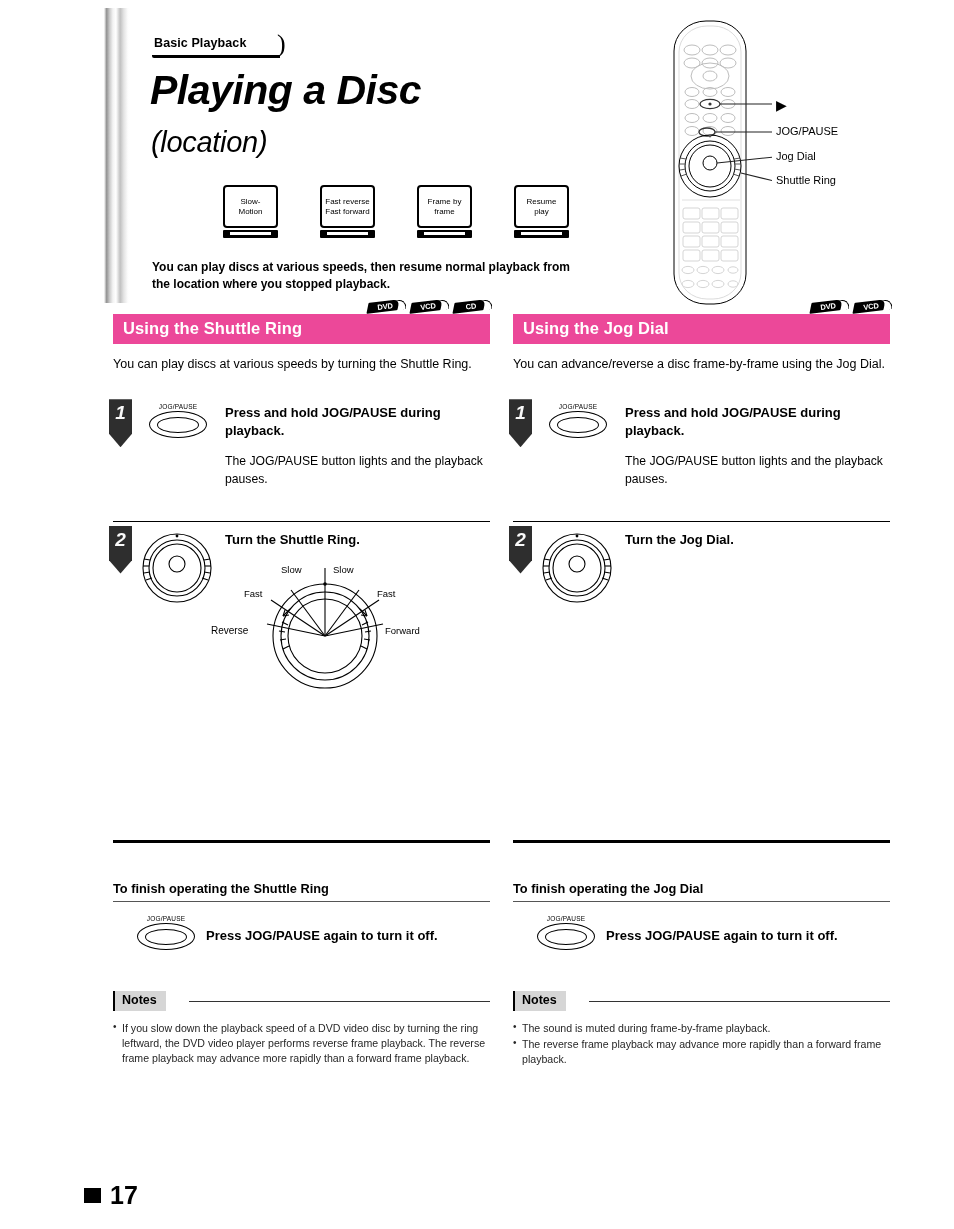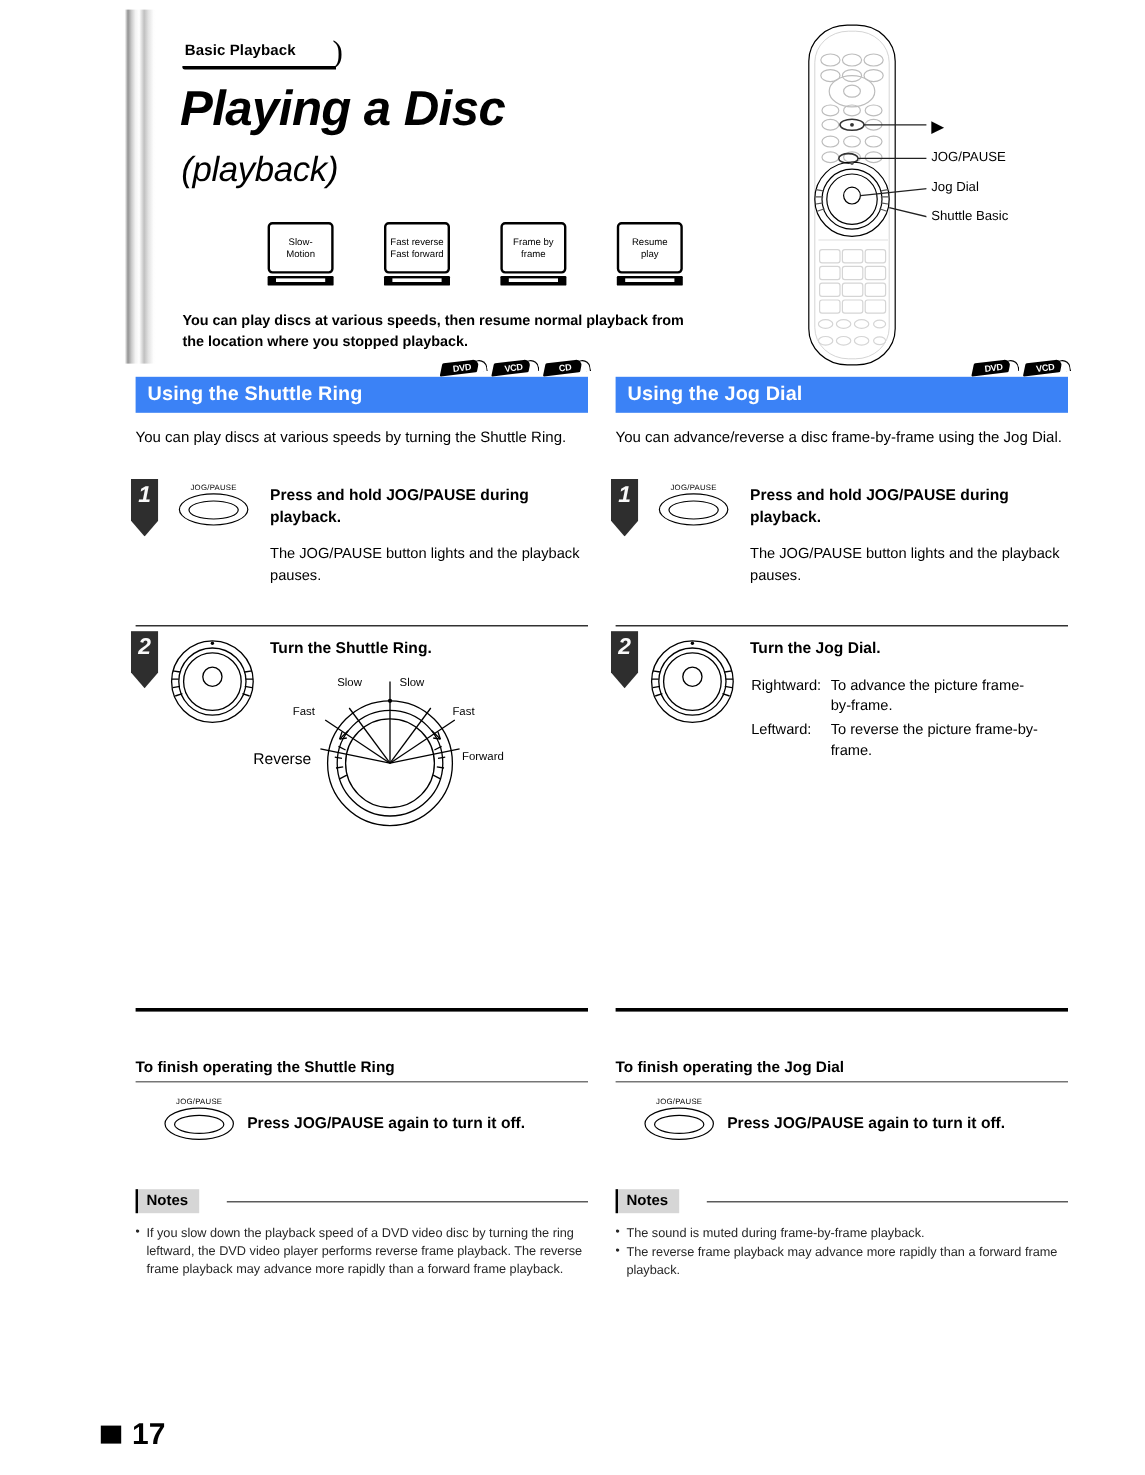--- a/index.html
+++ b/index.html
@@ -119,21 +119,21 @@
   }
 
   
   .col { position: absolute; top: 0; }
   .col-left  { left: 113px; width: 377px; }
   .col-right { left: 513px; width: 377px; }
 
   
   .sechead-wrap { position: relative; }
   .sechead {
-    background: #3b82f6;
+    background: #ec4899;
     color: #fff;
     font-size: 16.5px;
     font-weight: bold;
     padding: 5px 0 6px 10px;
     letter-spacing: .1px;
   }
   .badges {
     position: absolute;
     right: 0; top: -15px;
     display: flex;
@@ -348,21 +348,21 @@
 
 <div class="binding"></div>
 
 <div class="kicker-wrap">
   <span class="kicker">Basic Playback</span>
 </div>
 <div class="kicker-rule"></div>
 <div class="kicker-paren">)</div>
 
 <div class="title">Playing a Disc</div>
-<div class="subtitle">(playback)</div>
+<div class="subtitle">(location)</div>
 
 <div class="tvrow">
   <div class="tvbox">
     <div class="tvscreen">
       <span><span>Slow-</span><br><span>Motion</span></span>
     </div>
     <div class="tvbase"></div>
   </div>
   <div class="tvbox">
     <div class="tvscreen">
@@ -464,21 +464,21 @@
       <line x1="65" y1="145" x2="122" y2="139"></line>
       <line x1="89" y1="155" x2="122" y2="163"></line>
     </g>
   </svg>
 </div>
 
 <div class="callouts">
   <div class="callout-txt" style="left:6px; top:79px; font-size:14px;">▶</div>
   <div class="callout-txt" style="left:6px; top:107px;">JOG/PAUSE</div>
   <div class="callout-txt" style="left:6px; top:132px;">Jog Dial</div>
-  <div class="callout-txt" style="left:6px; top:156px;">Shuttle Basic</div>
+  <div class="callout-txt" style="left:6px; top:156px;">Shuttle Ring</div>
 </div>
 
 <div class="col col-left" style="top:314px;">
 
   <div class="sechead-wrap">
     <div class="badges">
       <div class="badge">
         <div class="bflag"></div>
         <div class="btail"></div>
         <div class="btxt">DVD</div>
@@ -569,21 +569,21 @@
         <path d="M143 58 L137 61"></path>
           <path d="M146 67 L140 68"></path>
         <path d="M145 76 L139 75"></path>
           <path d="M142 85 L136 82"></path>
       </g>
     </svg>
     <div style="position:absolute;left:56px;top:0;font-size:9.5px;">Slow</div>
     <div style="position:absolute;left:108px;top:0;font-size:9.5px;">Slow</div>
     <div style="position:absolute;left:19px;top:24px;font-size:9.5px;">Fast</div>
     <div style="position:absolute;left:152px;top:24px;font-size:9.5px;">Fast</div>
-    <div style="position:absolute;left:-14px;top:61px;font-size:13px;">Reverse</div>
+    <div style="position:absolute;left:-14px;top:61px;font-size:10px;">Reverse</div>
     <div style="position:absolute;left:160px;top:61px;font-size:9.5px;">Forward</div>
   </div>
 </div>
 
 <div class="col col-left" style="top:840px;">
   <div class="finish-rule"></div>
   <div style="height:38px;"></div>
   <div class="finish-title">To finish operating the Shuttle Ring</div>
   <div class="finish-row">
     <div class="jp" style="left:16px;top:0;">
@@ -655,32 +655,20 @@
             <line x1="7" y1="52" x2="13" y2="50"></line>
           <line x1="71" y1="31" x2="65" y2="32"></line>
             <line x1="72" y1="38" x2="66" y2="38"></line>
           <line x1="71" y1="45" x2="65" y2="44"></line>
             <line x1="69" y1="52" x2="63" y2="50"></line>
         </g>
       </svg>
     </div>
     <div class="step-body">
       <p class="step-title">Turn the Jog Dial.</p>
-      <table style="font-size:12.2px;line-height:1.42;border-collapse:collapse;">
-        <tbody>
-            <tr>
-          <td style="vertical-align:top;padding-right:7px;white-space:nowrap;">Rightward:</td>
-          <td style="vertical-align:top;width:175px;">To advance the picture frame-by-frame.</td>
-        </tr>
-        <tr>
-          <td style="vertical-align:top;padding-right:7px;white-space:nowrap;">Leftward:</td>
-          <td style="vertical-align:top;">To reverse the picture frame-by-frame.</td>
-        </tr>
-      </tbody>
-        </table>
     </div>
   </div>
 </div>
 
 <div class="col col-right" style="top:840px;">
   <div class="finish-rule"></div>
   <div style="height:38px;"></div>
   <div class="finish-title">To finish operating the Jog Dial</div>
   <div class="finish-row">
     <div class="jp" style="left:16px;top:0;">

